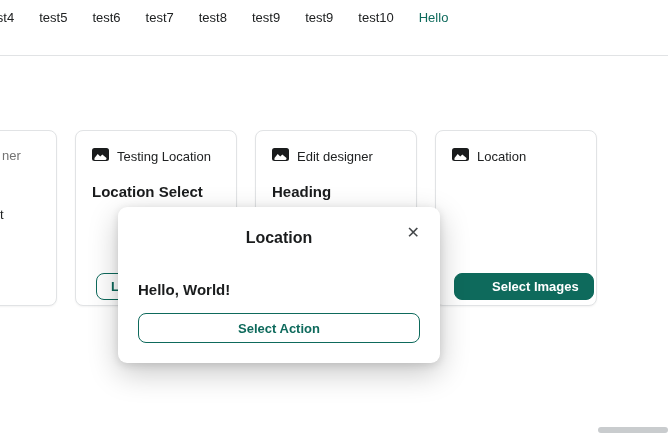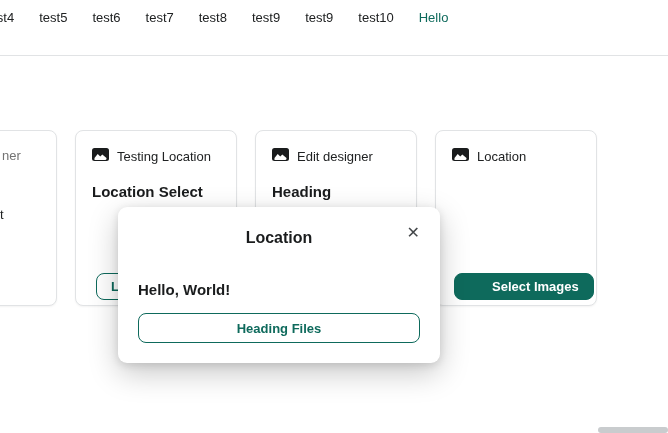--- a/index.html
+++ b/index.html
@@ -109,18 +109,18 @@
       </span>
       <span class="card-label">Location</span>
     </div>
     <button class="btn btn-fill card-btn">Select Images</button>
   </div>
 
   <div class="modal">
     <div class="modal-title">Location</div>
     <button class="modal-close">✕</button>
     <div class="modal-body-text">Hello, World!</div>
-    <button class="btn btn-outline modal-btn">Heading Files</button>
+    <button class="btn btn-outline modal-btn">Select Action</button>
   </div>
 
   <div class="scroll-thumb"></div>
 
 </div>
 
 </body></html>

